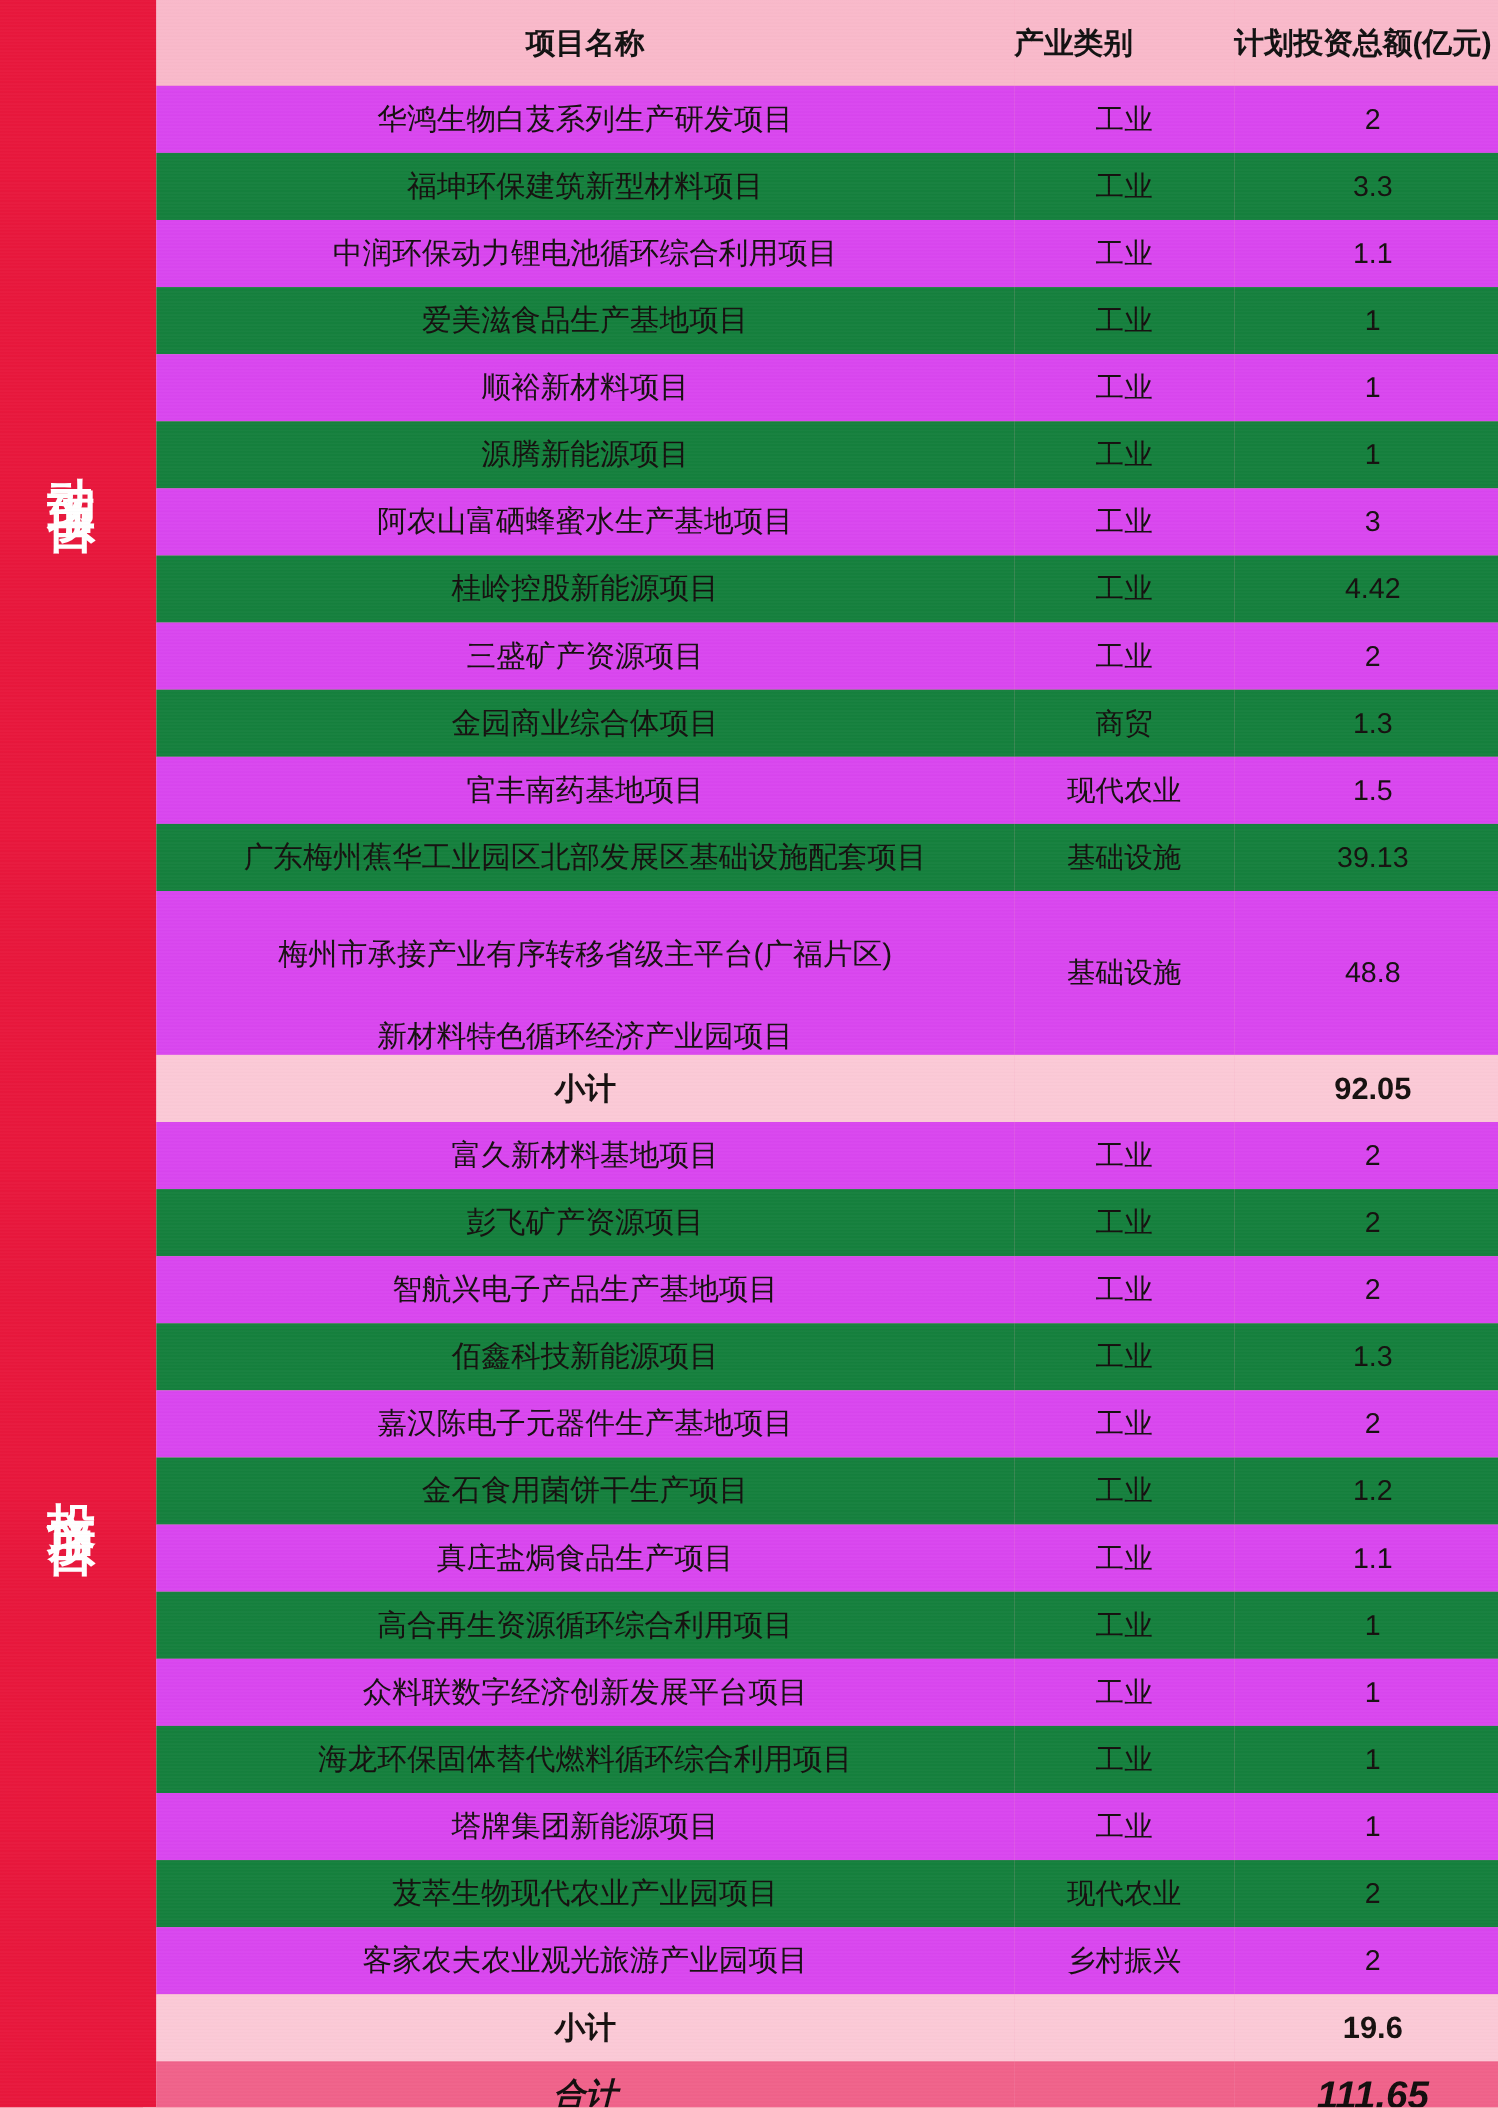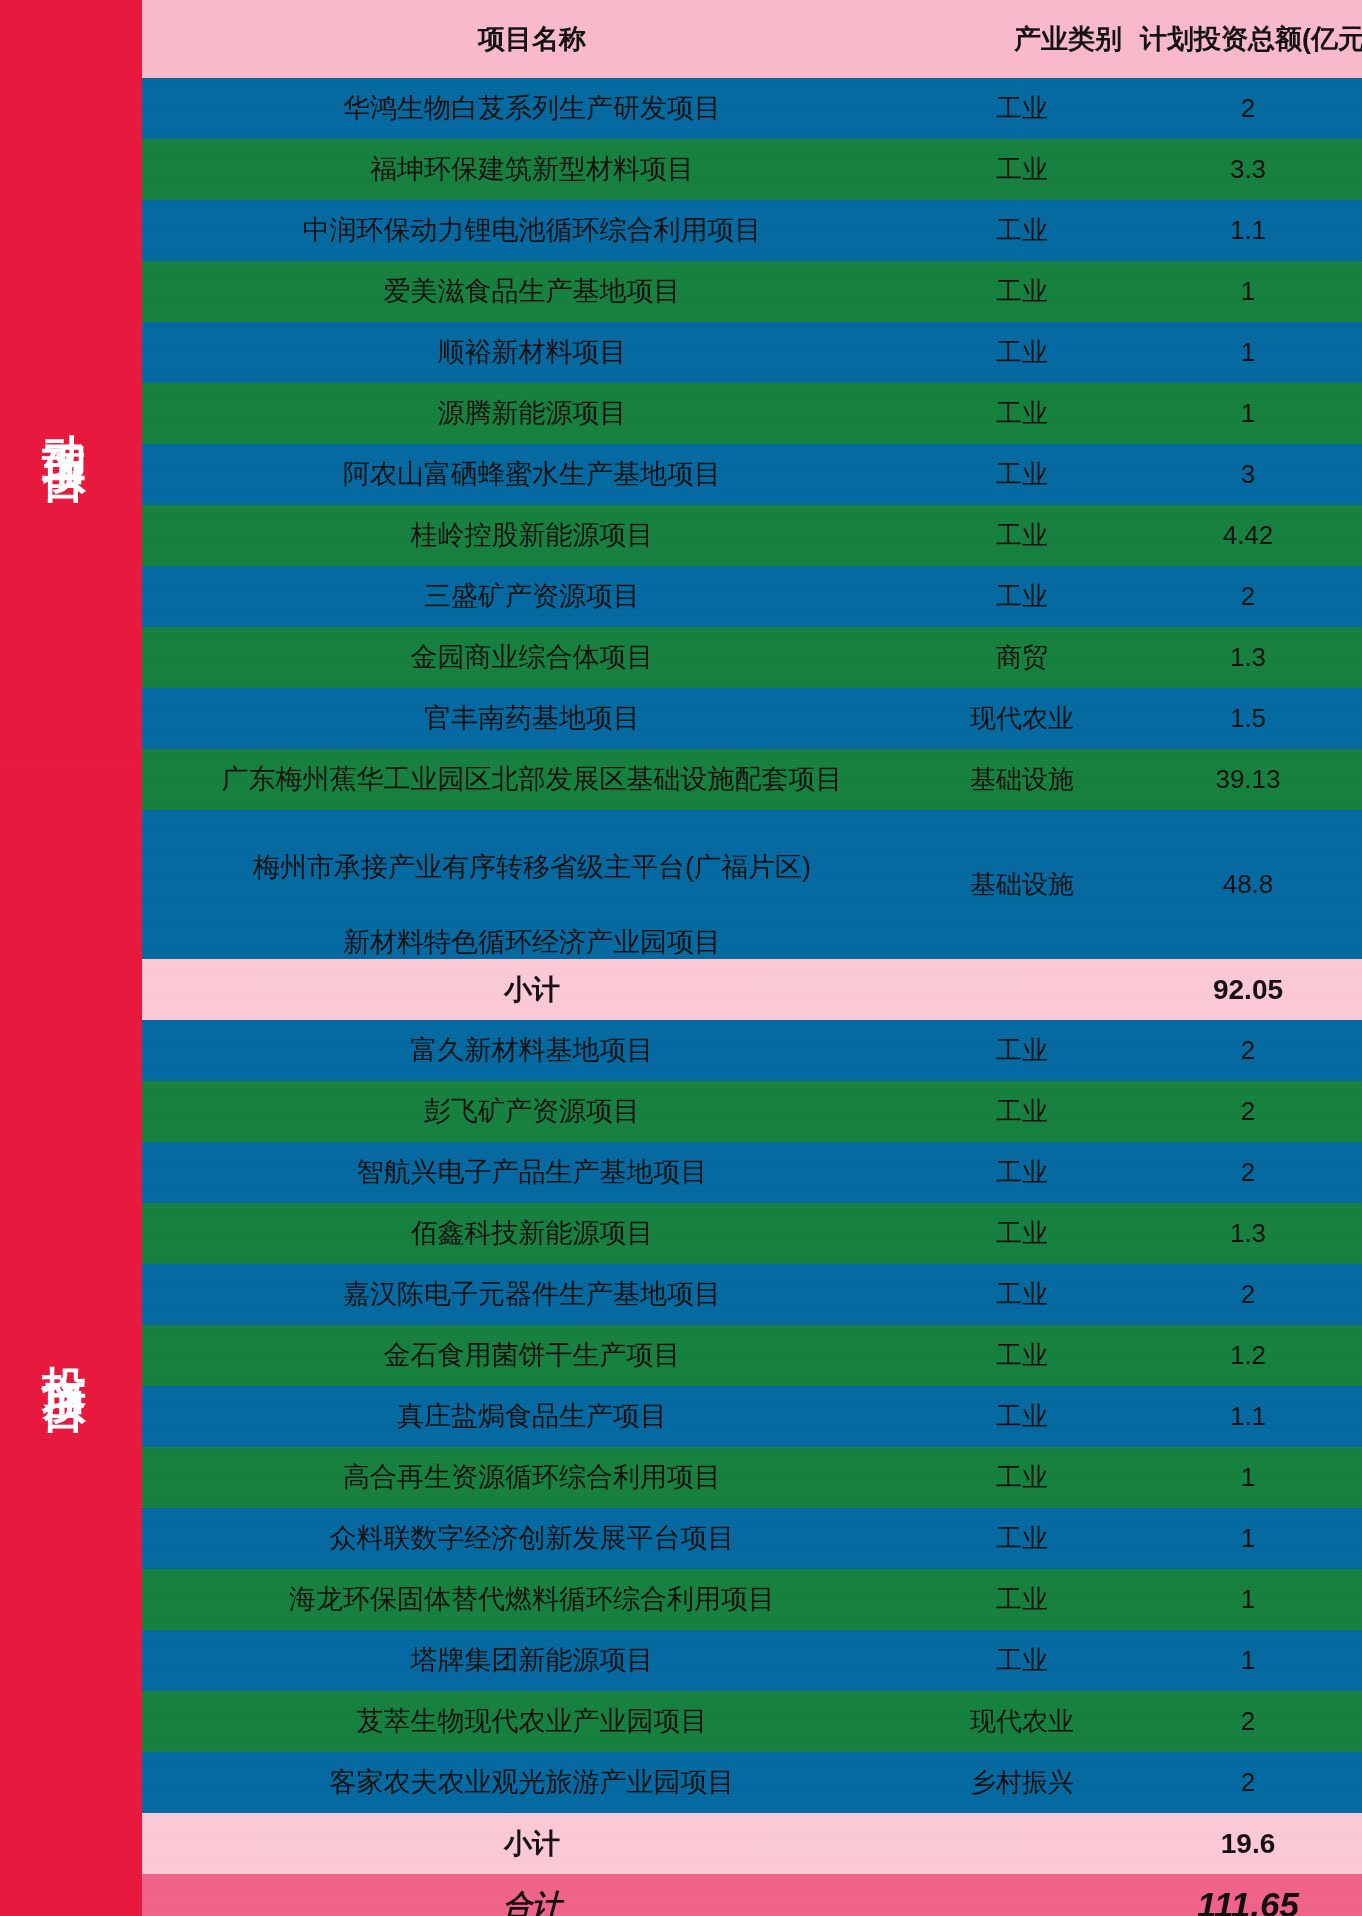--- a/index.html
+++ b/index.html
@@ -70,38 +70,38 @@
   col.c-cat  { width: 200px; }
   col.c-amt  { width: 252px; }
 
   thead th {
     background: #f9b9ca;
     color: #111111;
     font-size: 27px;
     font-weight: bold;
     height: 78px;
     padding: 0;
-    text-align: right;
+    text-align: left;
     vertical-align: middle;
   }
   thead th.name { text-align: center; }
 
   tbody td {
     height: 61px;
     padding: 0 6px;
     font-size: 26px;
     color: #15100f;
     text-align: center;
     vertical-align: middle;
     line-height: 1.28;
   }
   tbody td.name {
     font-size: 27px;
   }
-  tbody tr.odd  td { background: #0369a1; }
+  tbody tr.odd  td { background: #d946ef; }
   tbody tr.even td { background: #15803d; }
 
   tbody tr.two-line td { height: 86px; }
 
   tbody tr.subtotal td {
     background: #fbc9d6;
     font-weight: bold;
   }
   tbody tr.subtotal td.name { font-size: 28px; margin-left: 37px; }
   tbody tr.subtotal td.amt { font-size: 28px; }

